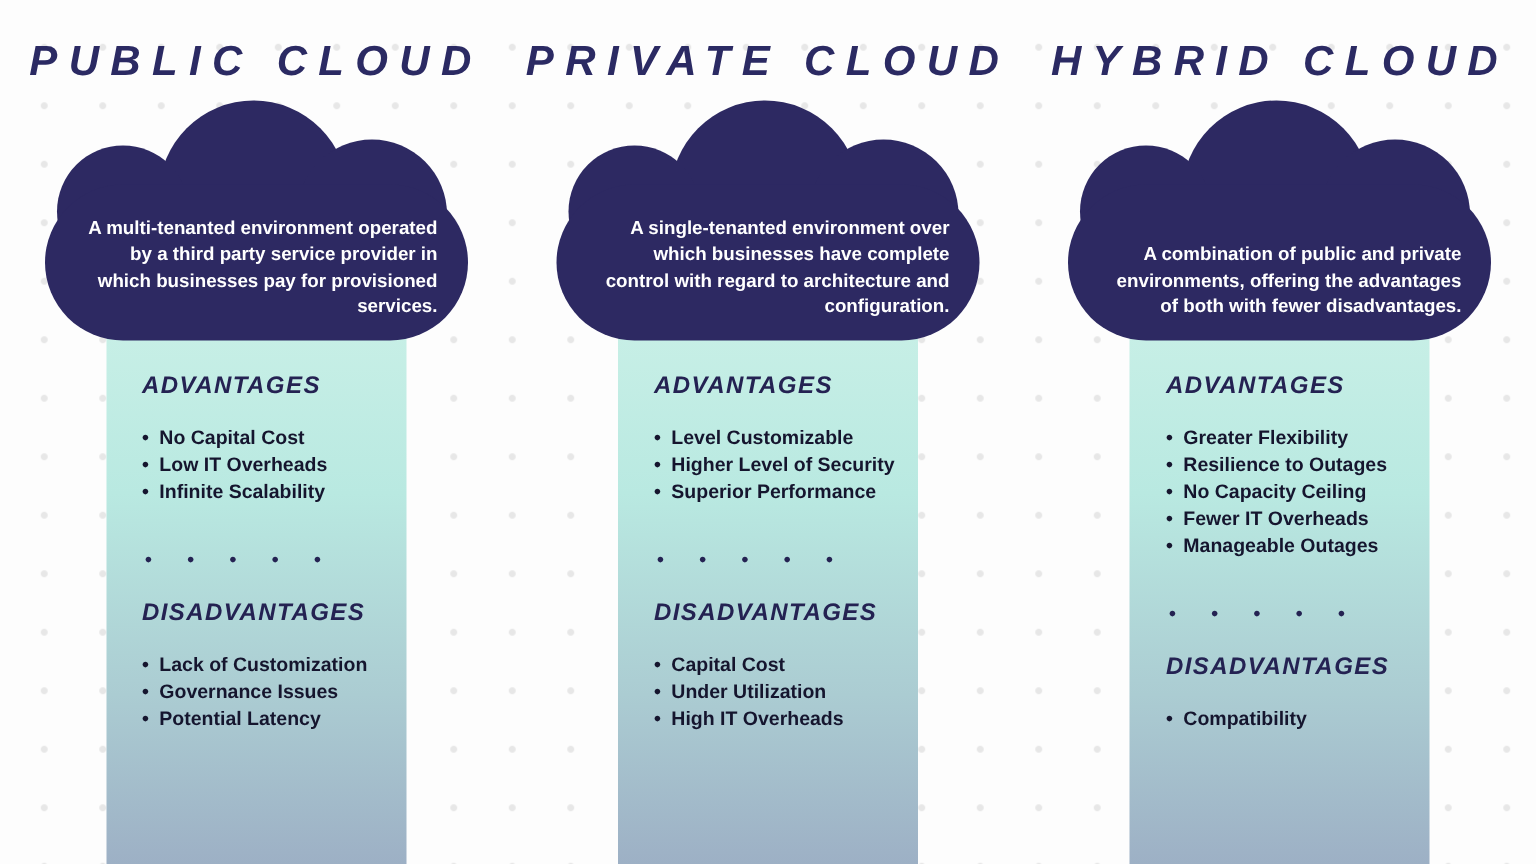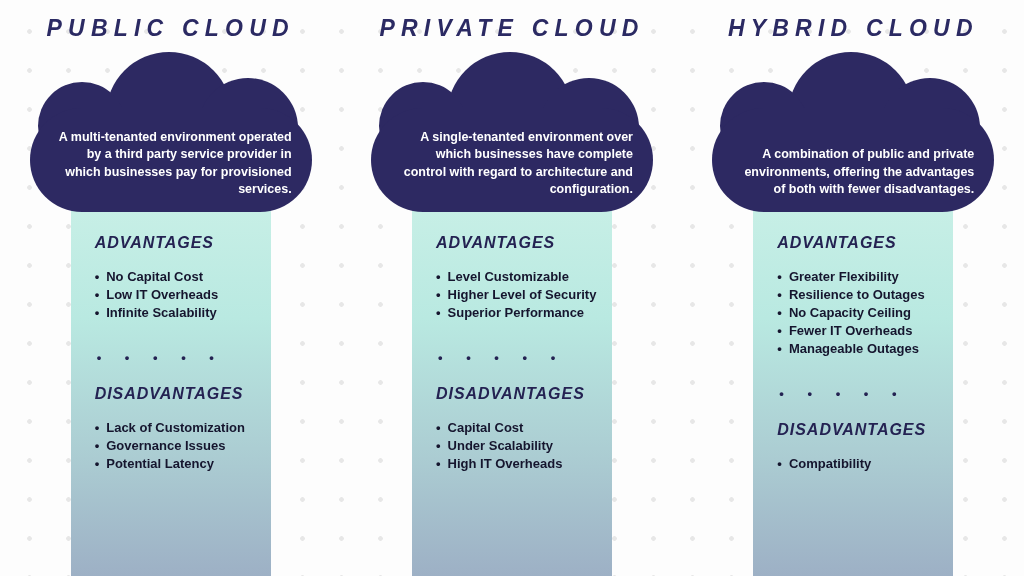--- a/index.html
+++ b/index.html
@@ -22,22 +22,22 @@
 
   .col {
     width: 341.33px;
     height: 576px;
     display: flex;
     flex-direction: column;
     align-items: center;
   }
 
   .title {
-    margin-top: 15px;
-    font-size: 23px;
+    margin-top: 25px;
+    font-size: 28px;
     font-weight: bold;
     font-style: italic;
     letter-spacing: 0.27em;
     color: #2b2a63;
     white-space: nowrap;
   }
 
   
   .cloud {
     position: relative;
@@ -166,21 +166,21 @@
       <div class="section-heading">ADVANTAGES</div>
       <ul class="items">
         <li>Level Customizable</li>
         <li>Higher Level of Security</li>
         <li>Superior Performance</li>
       </ul>
       <div class="dots">• • • • •</div>
       <div class="section-heading">DISADVANTAGES</div>
       <ul class="items">
         <li>Capital Cost</li>
-        <li>Under Scalability</li>
+        <li>Under Utilization</li>
         <li>High IT Overheads</li>
       </ul>
     </div>
   </div>
 
   <div class="col">
     <div class="title">HYBRID CLOUD</div>
     <div class="cloud">
       <div class="cloud-part bump-large"></div>
       <div class="cloud-part bump-small"></div>

